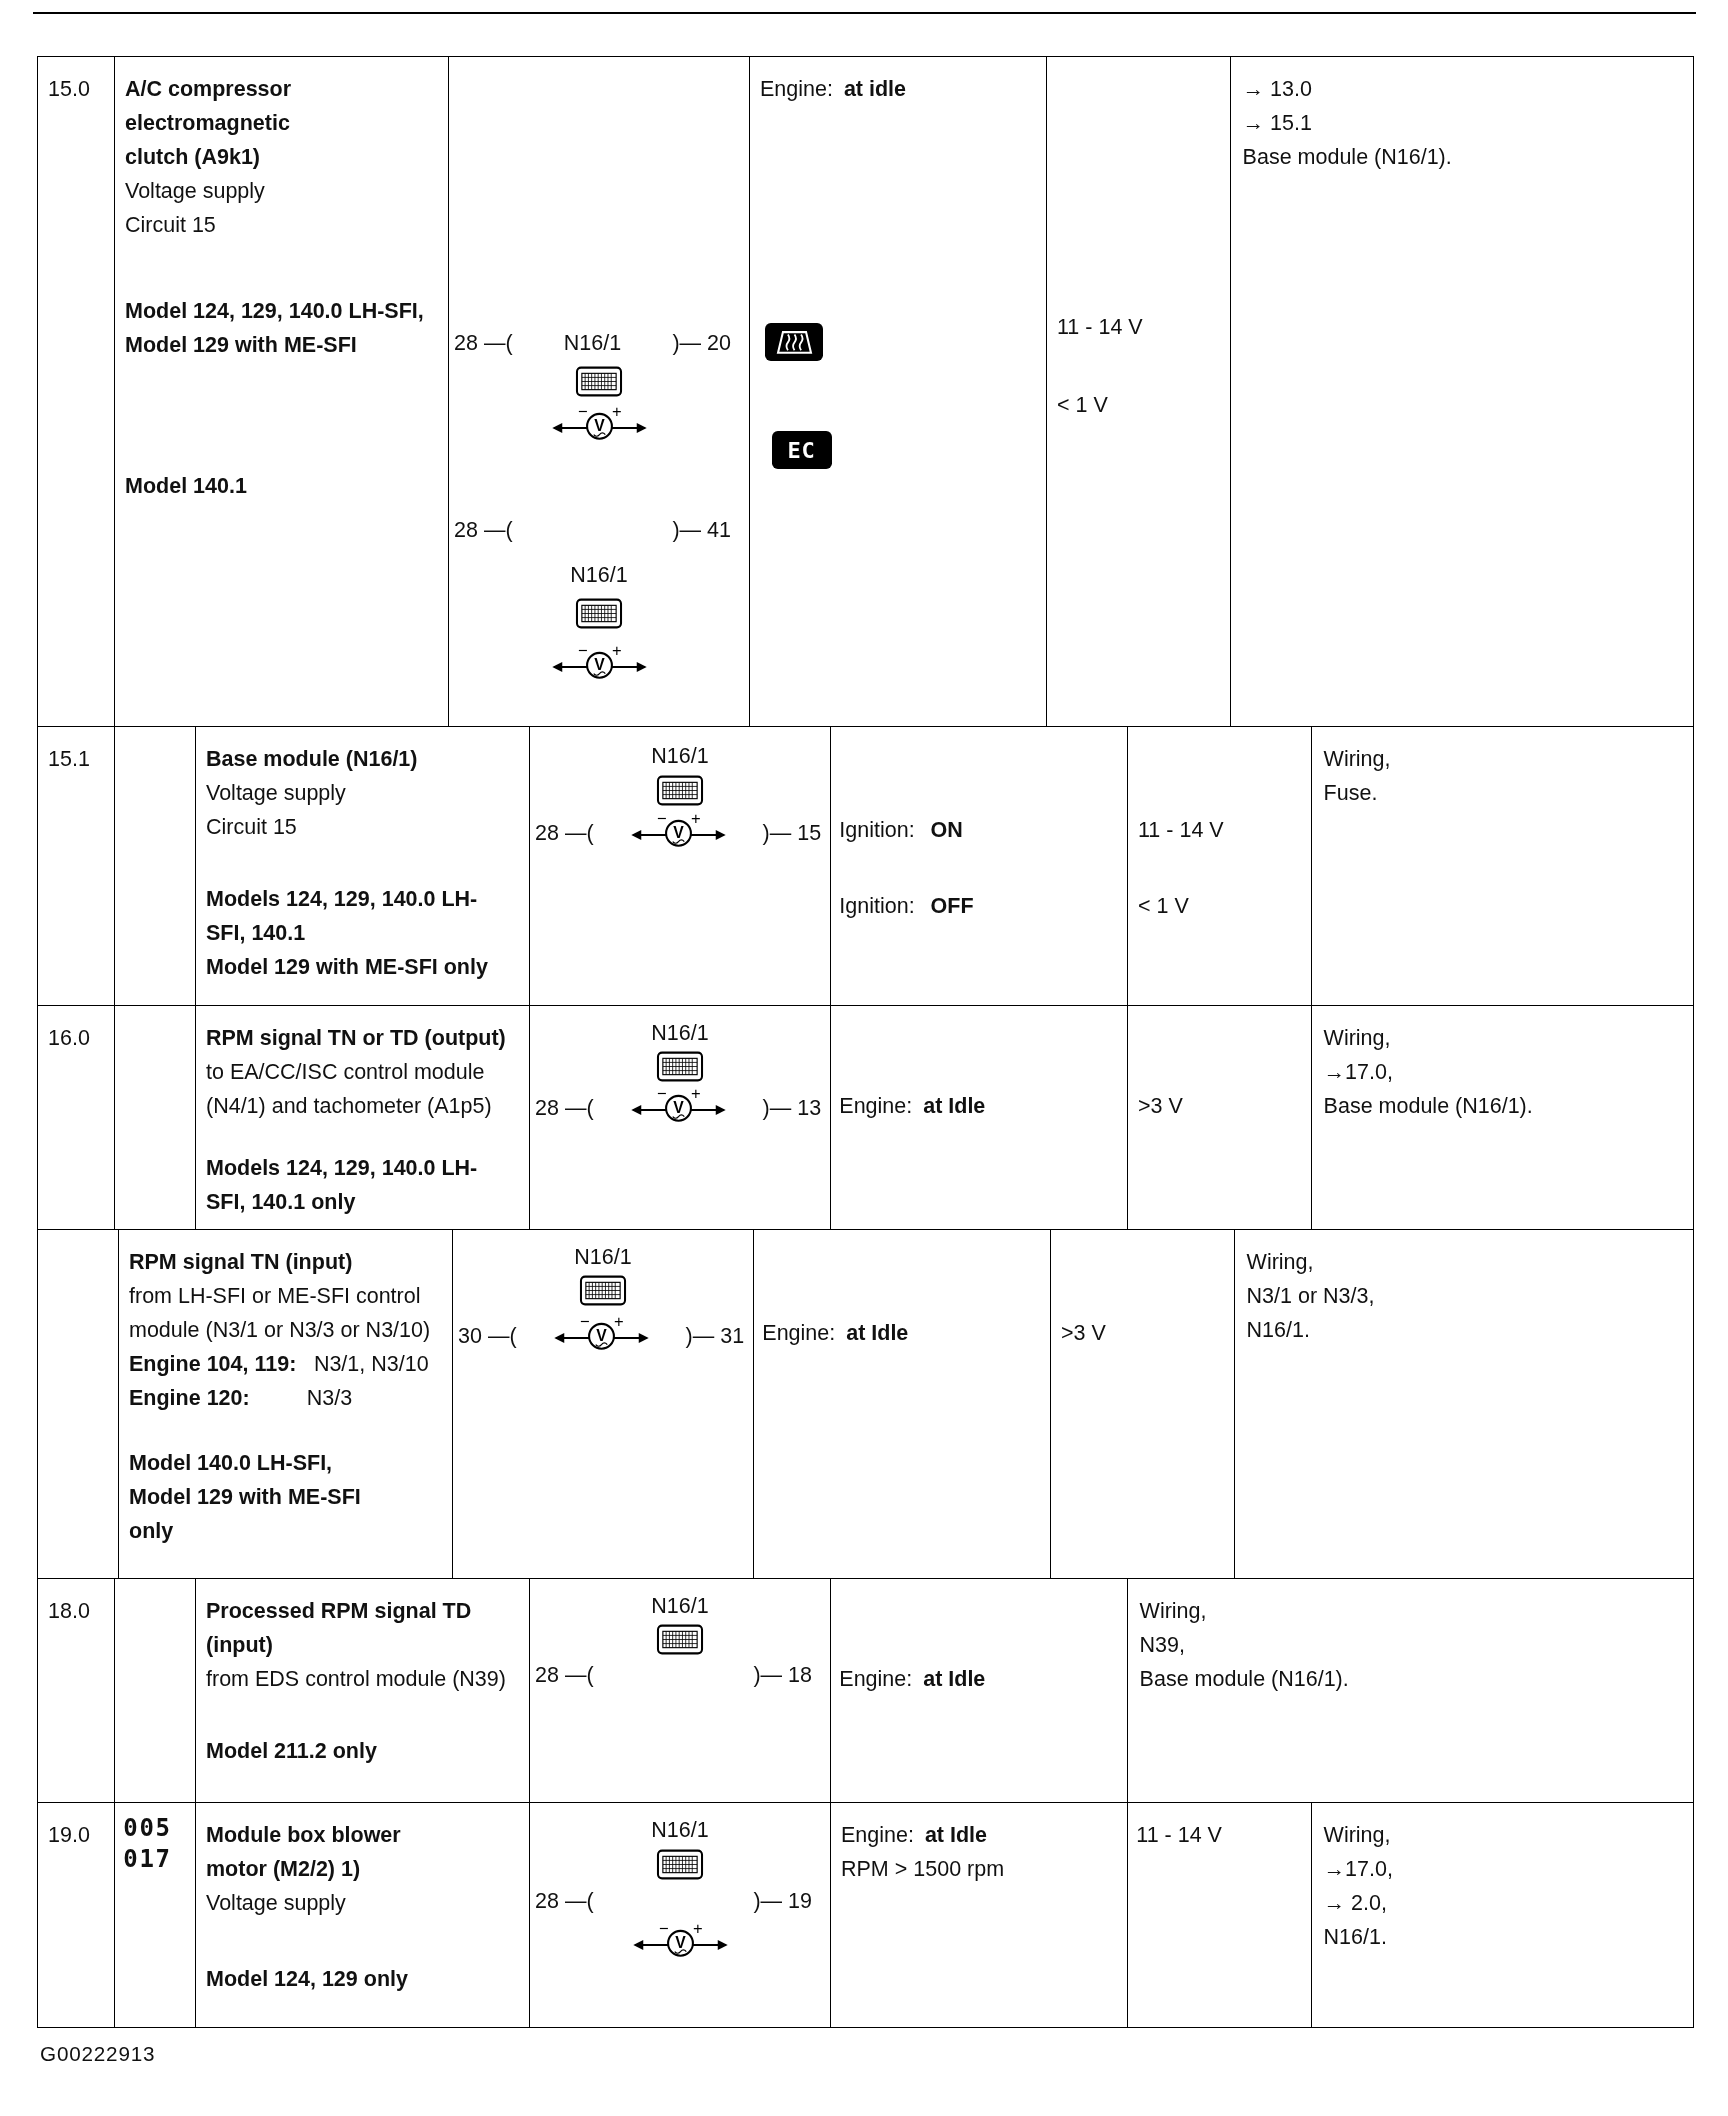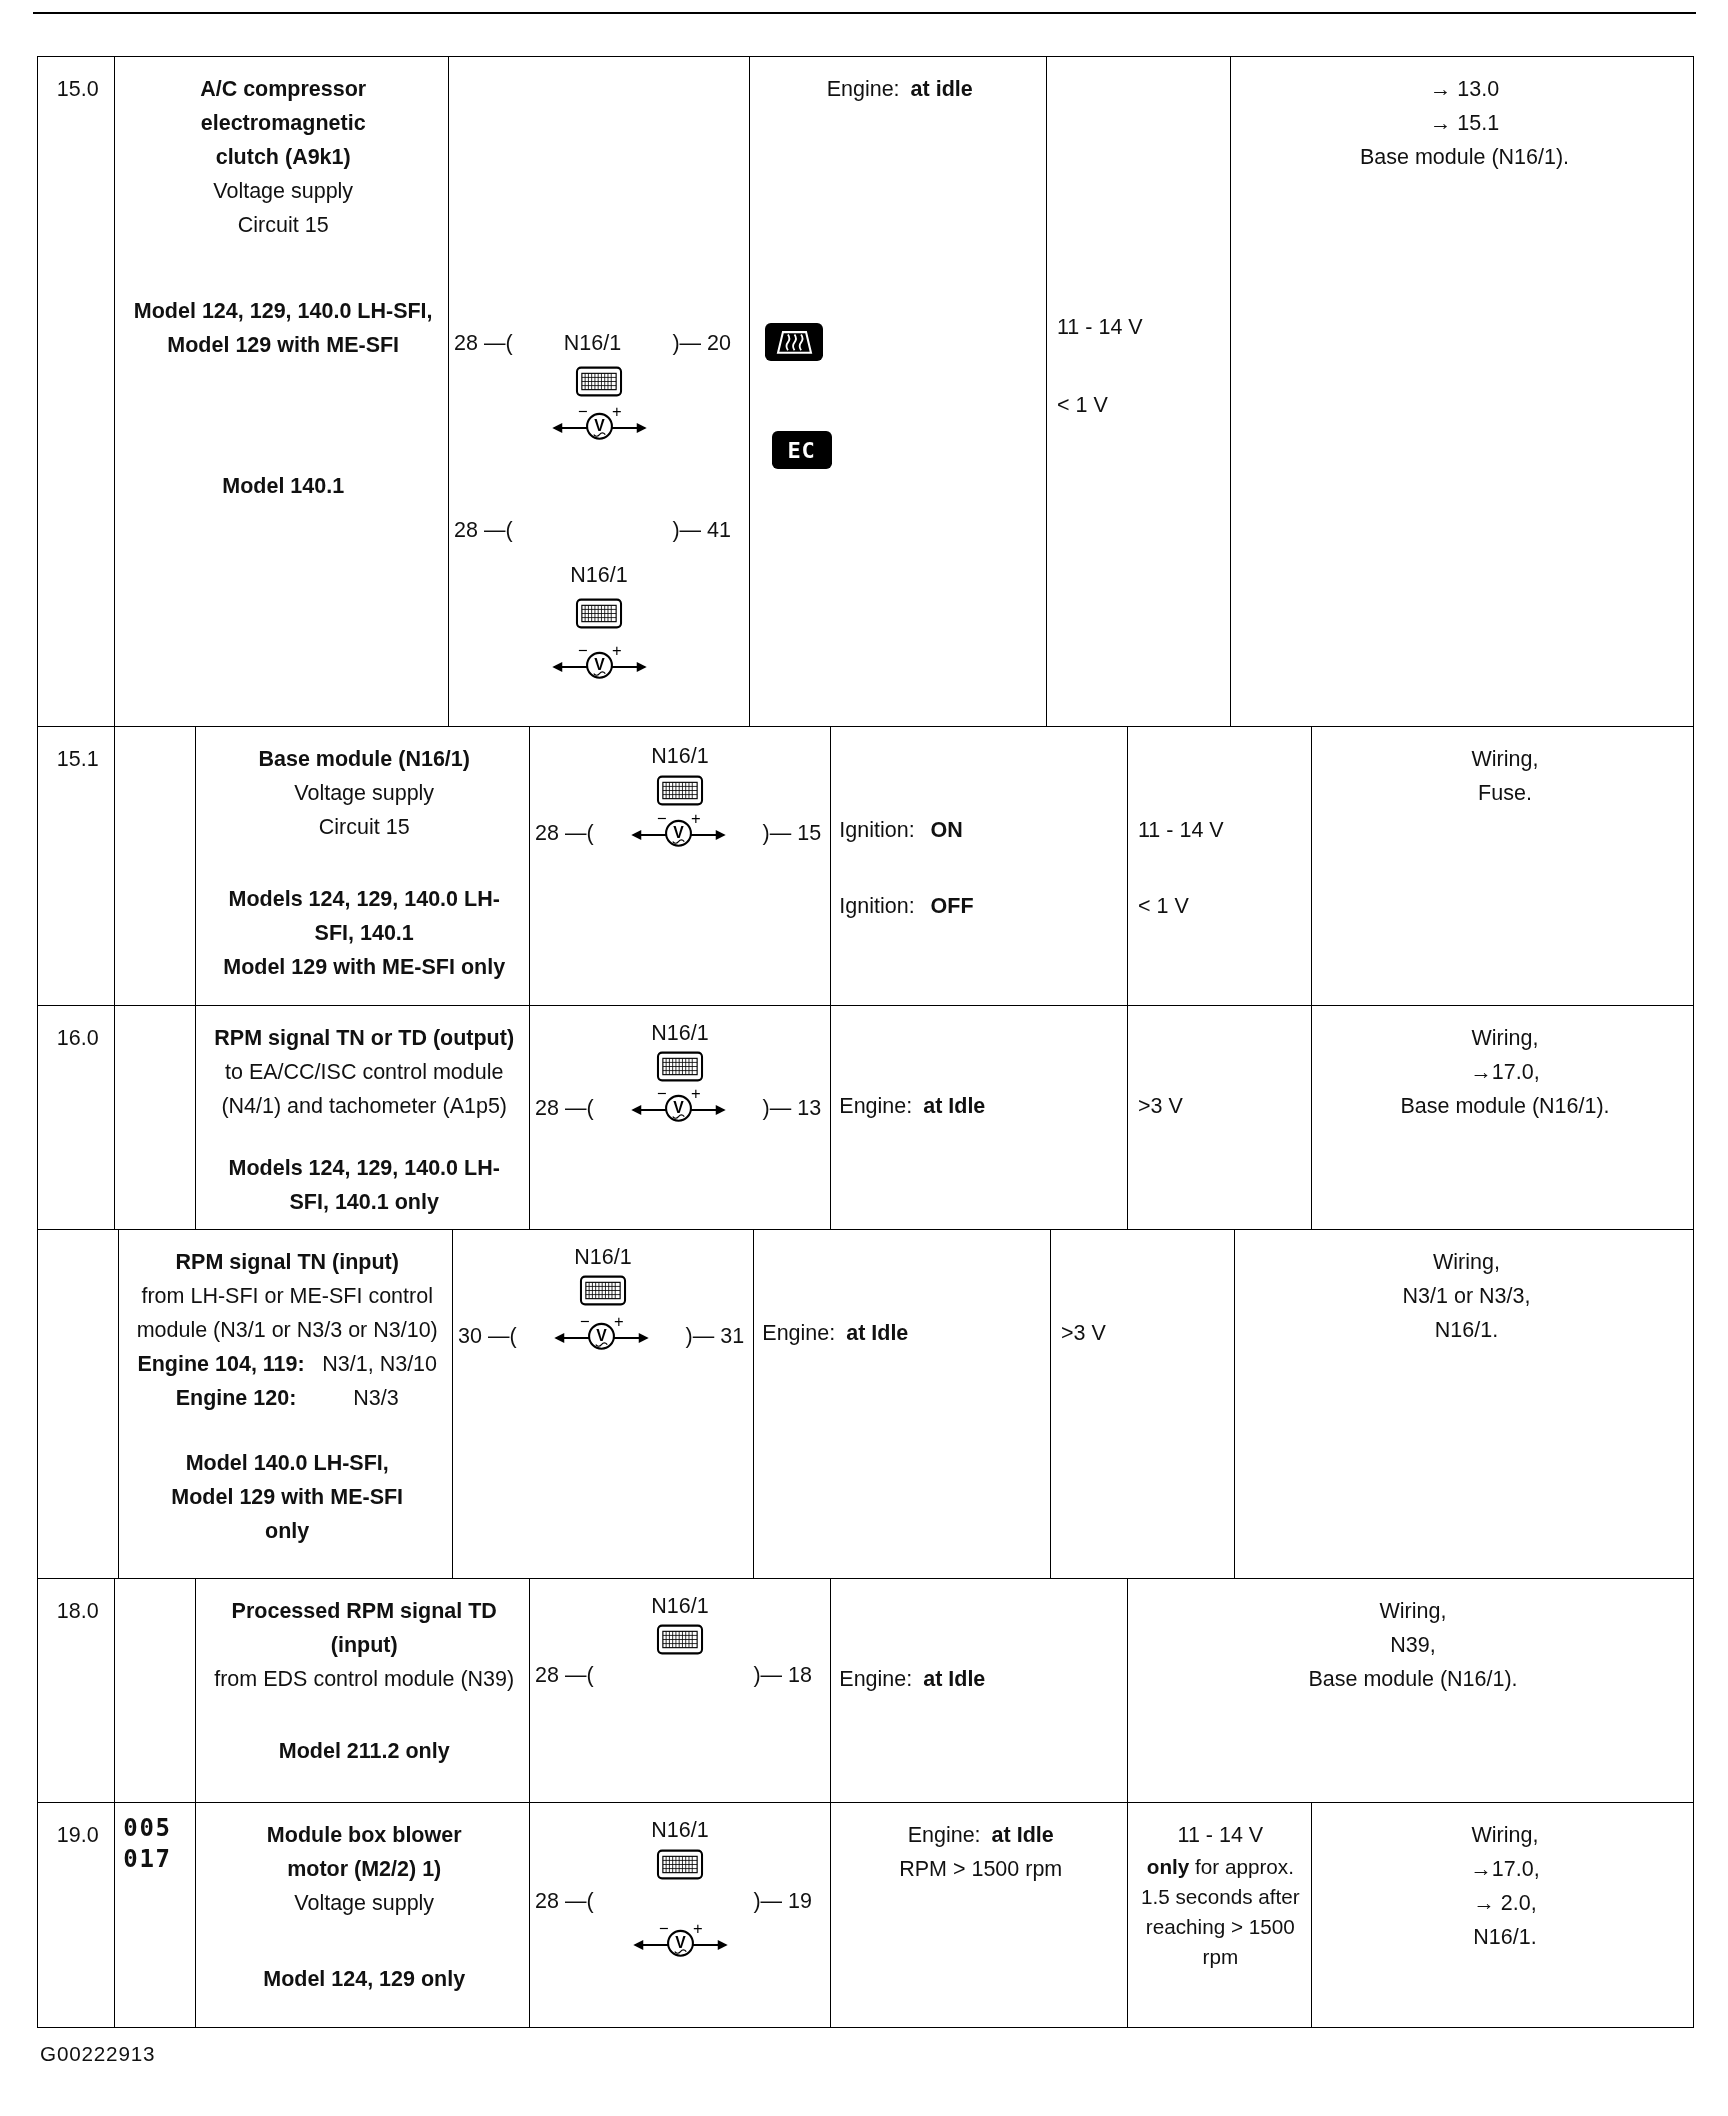--- a/index.html
+++ b/index.html
@@ -10,21 +10,21 @@
   .top-rule { position:absolute; left:33px; top:11.6px; width:1663px; height:2.5px; background:#000; }
   .tbl { position:absolute; left:37px; top:56px; width:1655px; border:1.7px solid #000; background:#fff; }
   .row { display:flex; border-bottom:1.7px solid #000; position:relative; }
   .row:last-child { border-bottom:none; }
   .cell { position:relative; border-right:1.7px solid #000; box-sizing:border-box; flex:0 0 auto; }
   .cell:last-child { border-right:none; flex:1 1 auto; }
   .c1 { width:77px; } .c2 { width:81px; } .c3 { width:334px; }
   .c4 { width:301px; } .c5 { width:297px; } .c6 { width:184px; }
   .txt { font-size:21.5px; line-height:34px; white-space:nowrap; }
   .b { font-weight:bold; }
-  .pad { padding:15px 6.6px 0 10px;text-align:center; }
+  .pad { padding:15px 6.6px 0 10px; }
   .abs { position:absolute; }
   .cx { left:0; right:0; text-align:center; }
   .cxf { left:0; right:0; display:flex; justify-content:center; }
   .pins { left:0; right:0; display:flex; justify-content:space-between; align-items:flex-end; padding:0 18px 0 5px;gap:34px; }
   .code { font-family:"DejaVu Sans Mono", monospace; font-weight:700; font-size:24px; line-height:31px; letter-spacing:1.7px; }
   .codes { padding:10px 0 0 8.3px; }
   .blackbox { background:#000; color:#fff; border-radius:5.8px; display:flex; align-items:center; justify-content:center; }
   .ec-label { font-family:"DejaVu Sans Mono", monospace; font-weight:700; font-size:22px; letter-spacing:0.8px; }
   .smallnote { font-size:20.7px; line-height:30px; white-space:normal; }
   .footer { position:absolute; left:40px; top:2042px; font-size:20.7px; letter-spacing:0.8px; }
@@ -443,24 +443,20 @@
         <div class="txt">
           <span>Engine:</span>
           <span class="b" style="margin-left:5px">at Idle</span>
         </div>
         <div class="txt">RPM &gt; 1500 rpm</div>
       </div>
     </div>
     <div class="cell c6">
       <div class="pad" style="padding-left:8.3px;padding-right:6.6px">
         <div class="txt">11 - 14 V</div>
-        <div class="smallnote">
-          <span class="b">only</span>
-          <span>for approx. 1.5 seconds after reaching &gt; 1500 rpm</span>
-        </div>
       </div>
     </div>
     <div class="cell c7">
       <div class="pad" style="padding-left:11.6px">
         <div class="txt">Wiring,</div>
         <div class="txt">→17.0,</div>
         <div class="txt">→ 2.0,</div>
         <div class="txt">N16/1.</div>
       </div>
     </div>

